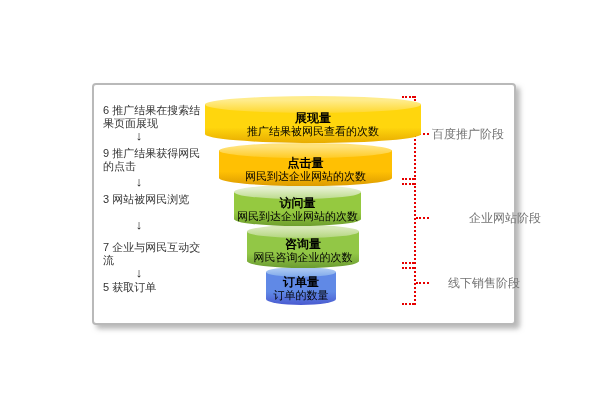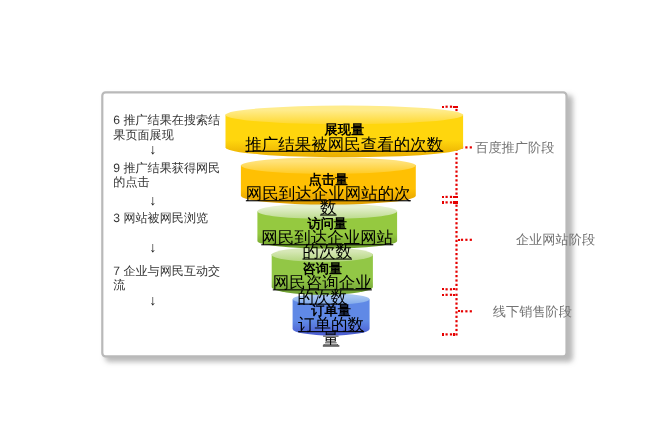--- a/index.html
+++ b/index.html
@@ -10,31 +10,31 @@
   
   .step{position:absolute;left:9px;width:122px;color:#333;font-size:11px;line-height:13px;}
   .step span{display:block;}
   .arrow{position:absolute;width:24px;text-align:center;color:#111;font-size:13px;line-height:13px;font-weight:bold;}
   
   .layer{position:absolute;}
   .cyl-top{position:absolute;left:0;right:0;top:0;border-radius:50%;z-index:2;}
   .cyl-body{position:absolute;left:0;right:0;bottom:0;z-index:1;}
   .cyl-text{position:absolute;left:0;right:0;z-index:3;text-align:center;color:#000;}
   .cyl-title{font-size:12px;font-weight:bold;line-height:14px;}
-  .cyl-desc{font-size:15px;line-height:13px;text-decoration:underline;}
+  .cyl-desc{font-size:11px;line-height:13px;}
   .l0{left:111px;top:11px;width:216px;height:47px;z-index:15;}
   .l0 .cyl-top{height:17px;} .l0 .cyl-body{top:8px;border-radius:0 0 50% 50%/0 0 9px 9px;}
   .l0 .cyl-text{top:15px;}
-  .l1{left:125px;top:58px;width:159px;height:43px;z-index:14;}
+  .l1{left:125px;top:58px;width:159px;height:43px;z-index:14;padding-left:14px;}
   .l1 .cyl-top{height:15px;} .l1 .cyl-body{top:7px;border-radius:0 0 50% 50%/0 0 8px 8px;}
   .l1 .cyl-text{top:13px;}
   .l2{left:140px;top:100px;width:127px;height:41px;z-index:13;}
   .l2 .cyl-top{height:14px;} .l2 .cyl-body{top:7px;border-radius:0 0 50% 50%/0 0 7px 7px;}
   .l2 .cyl-text{top:11px;}
-  .l3{left:153px;top:140px;width:92px;height:43px;z-index:12;}
+  .l3{left:153px;top:140px;width:112px;height:43px;z-index:12;}
   .l3 .cyl-top{height:13px;} .l3 .cyl-body{top:6px;border-radius:0 0 50% 50%/0 0 7px 7px;}
   .l3 .cyl-text{top:12px;}
   .l4{left:172px;top:182px;width:70px;height:38px;z-index:11;}
   .l4 .cyl-top{height:10px;} .l4 .cyl-body{top:5px;border-radius:0 0 50% 50%/0 0 6px 6px;}
   .l4 .cyl-text{top:8px;}
   
   .bracket{position:absolute;left:306px;width:32px;}
   .b-vert{position:absolute;left:14px;top:0;bottom:0;width:0;border-left:2px dotted #e00;}
   .b-cap-top{position:absolute;left:2px;top:0;width:12px;height:0;border-top:2px dotted #e00;}
   .b-cap-bot{position:absolute;left:2px;bottom:0;width:12px;height:0;border-top:2px dotted #e00;}
@@ -63,20 +63,23 @@
     <div class="arrow" style="left:33px;top:90px">↓</div>
     <div class="step" style="top:108px">
       <span>3 网站被网民浏览</span>
     </div>
     <div class="arrow" style="left:33px;top:133px">↓</div>
     <div class="step" style="top:156px">
       <span>7 企业与网民互动交</span>
       <span>流</span>
     </div>
     <div class="arrow" style="left:33px;top:181px">↓</div>
+    <div class="step" style="top:196px">
+      <span>5 获取订单</span>
+    </div>
 
     <div class="layer l0">
       <div class="cyl-body" style="background: linear-gradient(rgb(255, 214, 13) 0%, rgb(255, 214, 13) 60%, rgb(232, 172, 0) 100%);"></div>
       <div class="cyl-top" style="background: linear-gradient(rgb(255, 236, 140) 25%, rgb(255, 216, 46) 100%);"></div>
       <div class="cyl-text">
         <div class="cyl-title">展现量</div>
         <div class="cyl-desc">推广结果被网民查看的次数</div>
       </div>
     </div>
     <div class="layer l1">

